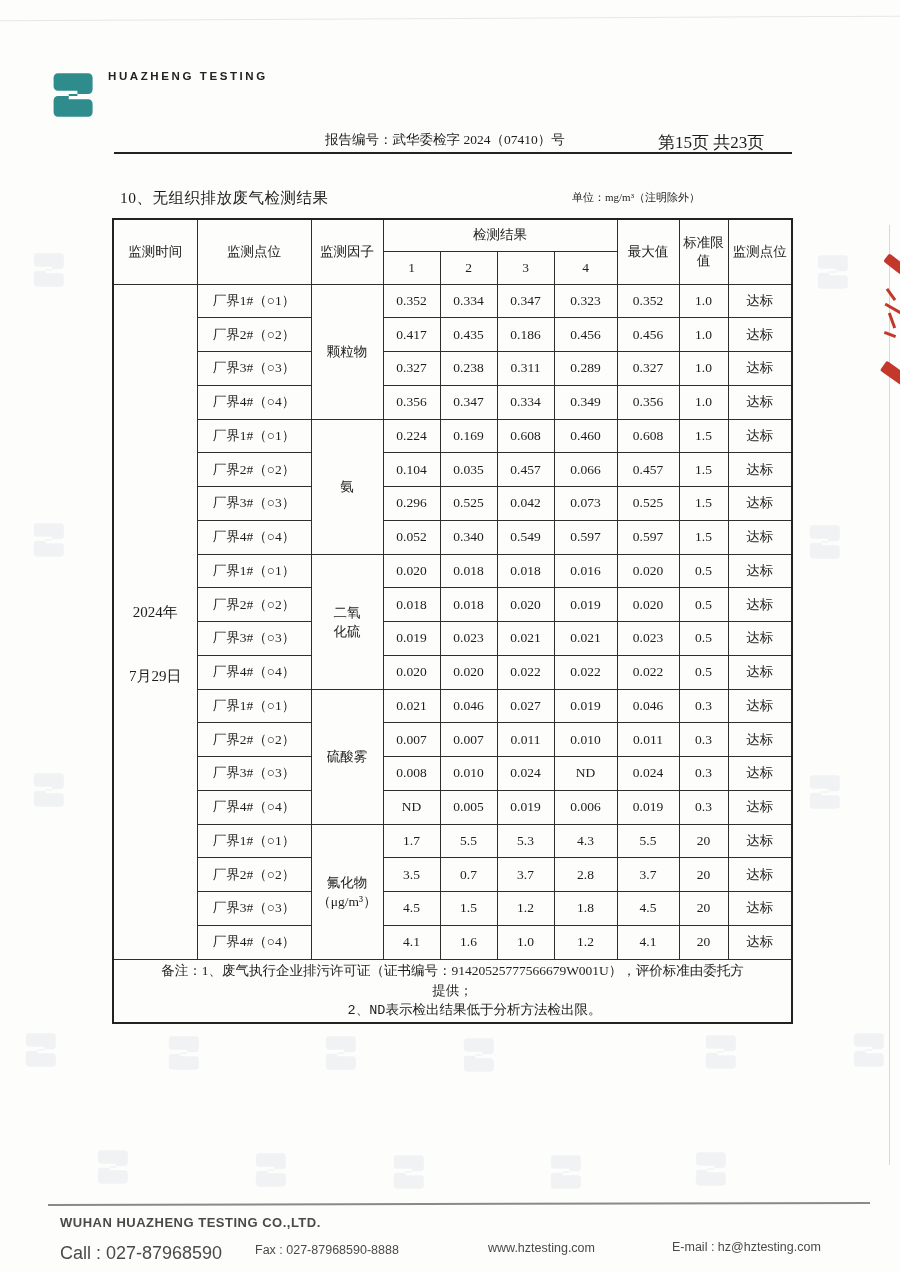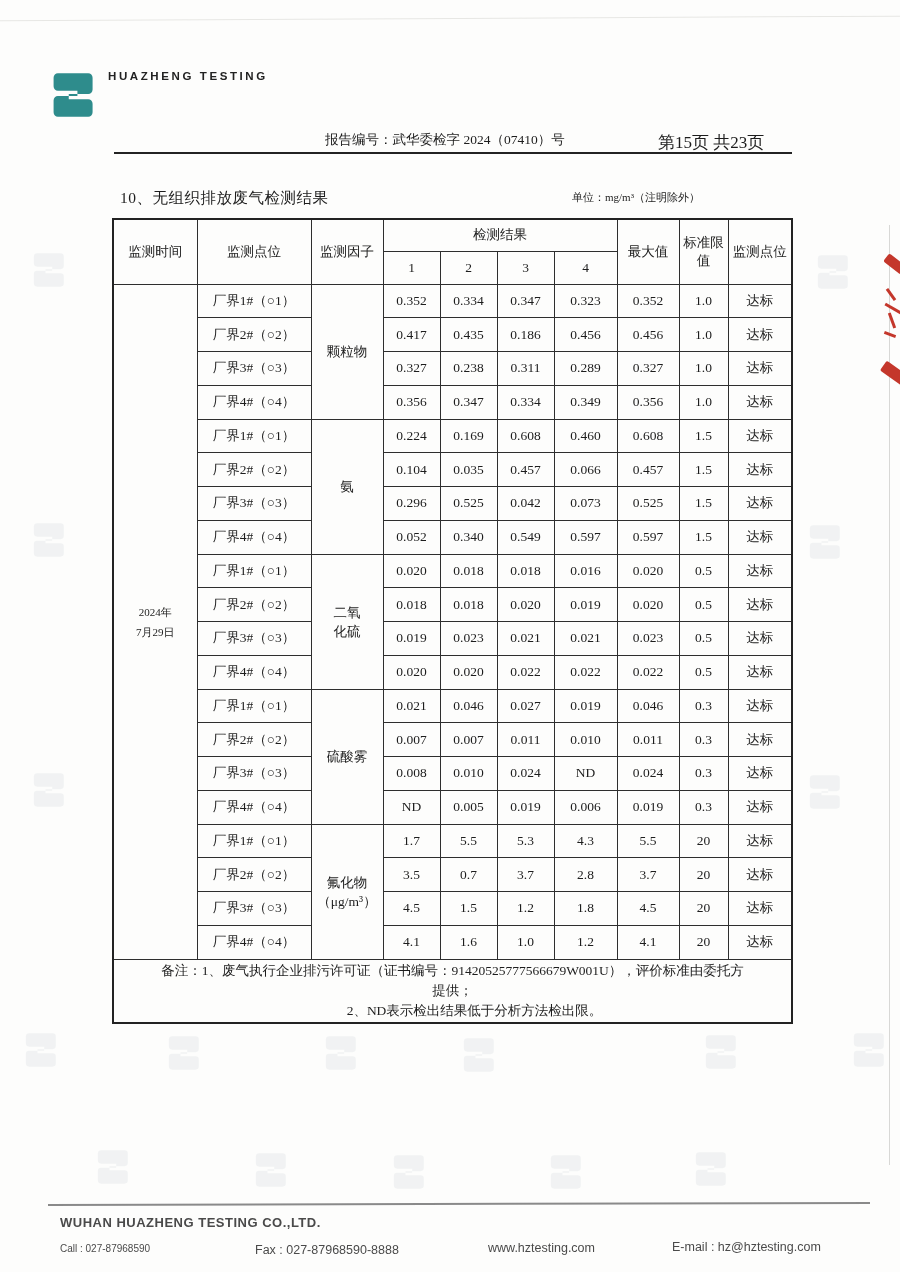--- a/index.html
+++ b/index.html
@@ -34,29 +34,29 @@
   
   .title{position:absolute;left:120px;top:188px;font-size:15.5px;letter-spacing:.5px;}
   .unit{position:absolute;left:572px;top:190px;font-size:11px;}
   
   table.report{position:absolute;left:112px;top:218px;width:679px;border-collapse:collapse;
                table-layout:fixed;border:2px solid #222;}
   table.report th,table.report td{border:1.2px solid #2e2e2e;font-weight:normal;text-align:center;
                vertical-align:middle;padding:0;font-size:13.5px;overflow:hidden;}
   thead tr.h1{height:32px;} thead tr.h2{height:33px;}
   tbody tr{height:33.75px;}
-  .date-cell div{line-height:20px;font-size:11px;}
+  .date-cell div{line-height:20px;font-size:15px;margin-top:44px;}
   .factor-cell div{line-height:19px;}
   td.notes{height:62px;text-align:left;padding:3px 8px 2px 8px;font-size:13.5px;line-height:20px;margin-top:48px;}
-  .notes-indent{padding-left:44px;}
+  .notes-indent{padding-left:44px;font-family:Liberation Mono, monospace;}
   
   .foot-rule{position:absolute;left:48px;top:1203px;width:822px;height:2px;background:#8a8a8a;transform:rotate(-.15deg);}
   .footer{font-family:"Liberation Sans","DejaVu Sans",sans-serif;color:#4a4a4a;}
   .foot-company{position:absolute;left:60px;top:1215px;font-size:13px;font-weight:bold;letter-spacing:.5px;}
-  .foot-call{position:absolute;left:60px;top:1243px;font-size:10px;}
+  .foot-call{position:absolute;left:60px;top:1243px;font-size:18px;}
   .foot-fax{position:absolute;left:255px;top:1243px;font-size:12.5px;}
   .foot-web{position:absolute;left:488px;top:1241px;font-size:12.5px;}
   .foot-email{position:absolute;left:672px;top:1240px;font-size:12.5px;}
 </style>
 </head>
 <body>
 
 <div class="page">
 
   <svg width="0" height="0" style="position:absolute">

